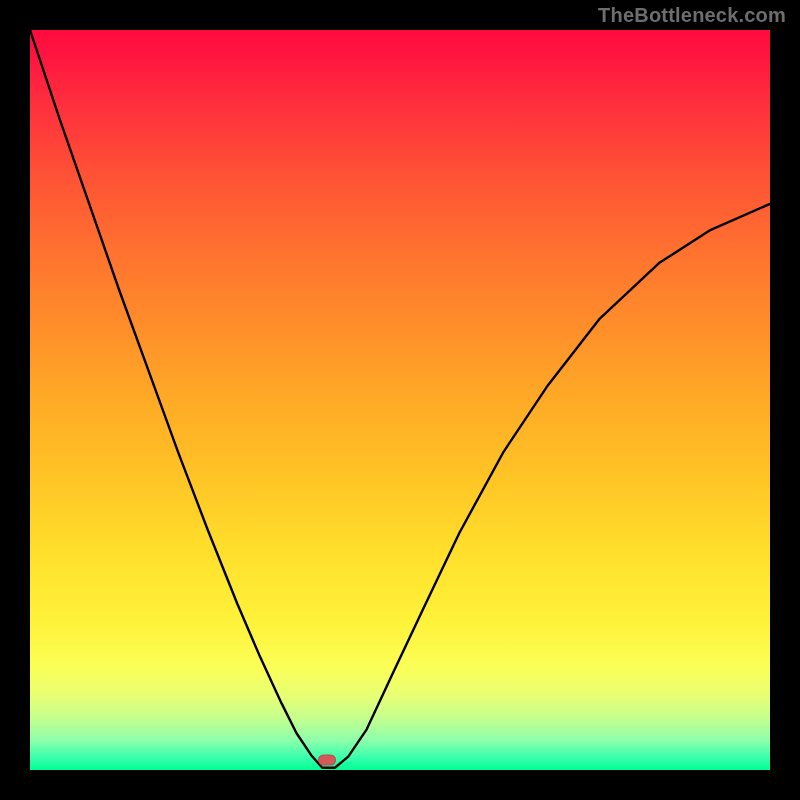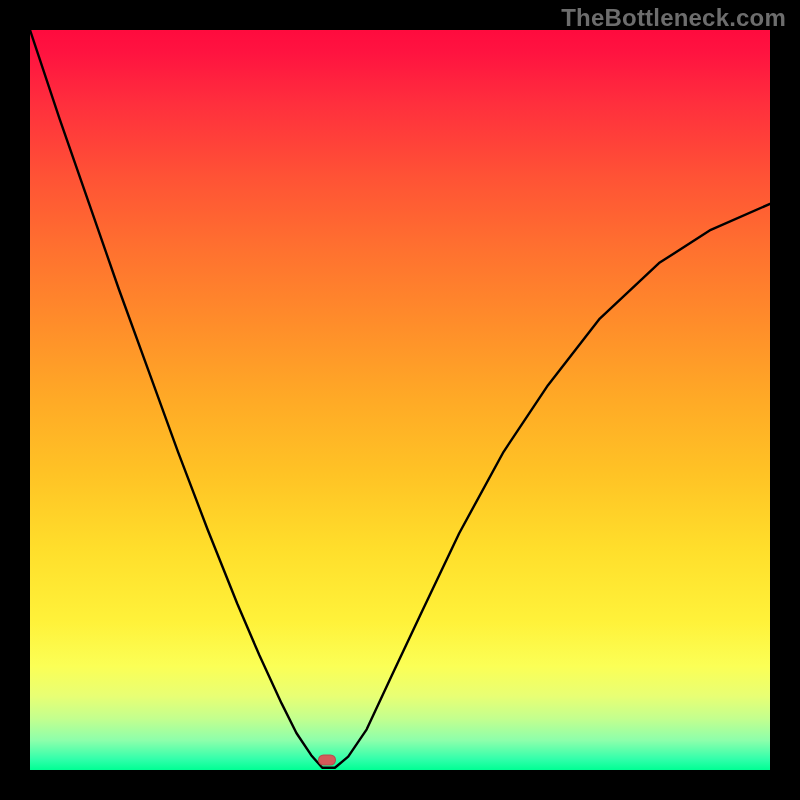--- a/index.html
+++ b/index.html
@@ -15,21 +15,21 @@
     position: relative;
     width: 800px;
     height: 800px;
     background: #000;
   }
   .watermark {
     position: absolute;
     top: 4px;
     right: 14px;
     color: #6d6d6d;
-    font-size: 24px;
+    font-size: 20px;
     font-weight: 600;
     letter-spacing: 0.2px;
     z-index: 20;
   }
   .plot-area {
     position: absolute;
     left: 30px;
     top: 30px;
     width: 740px;
     height: 740px;

